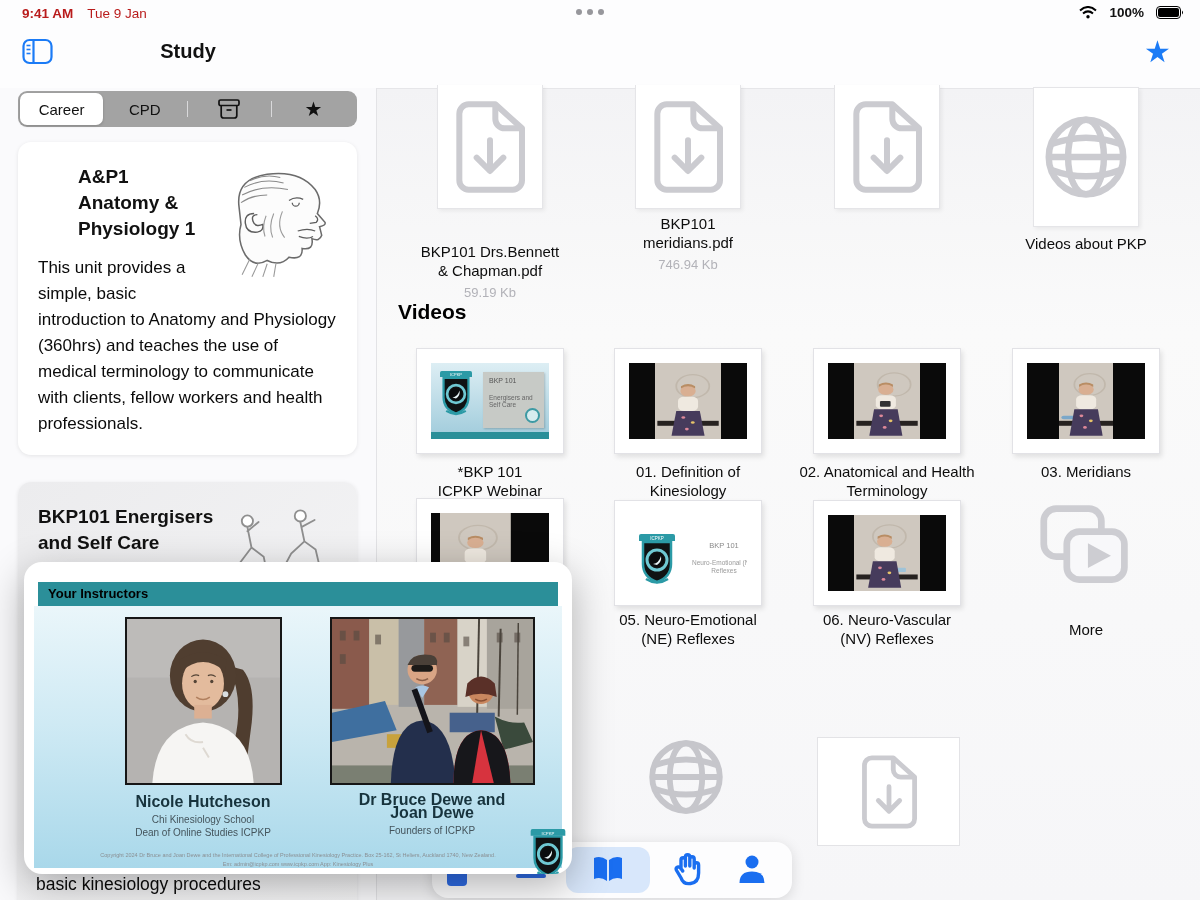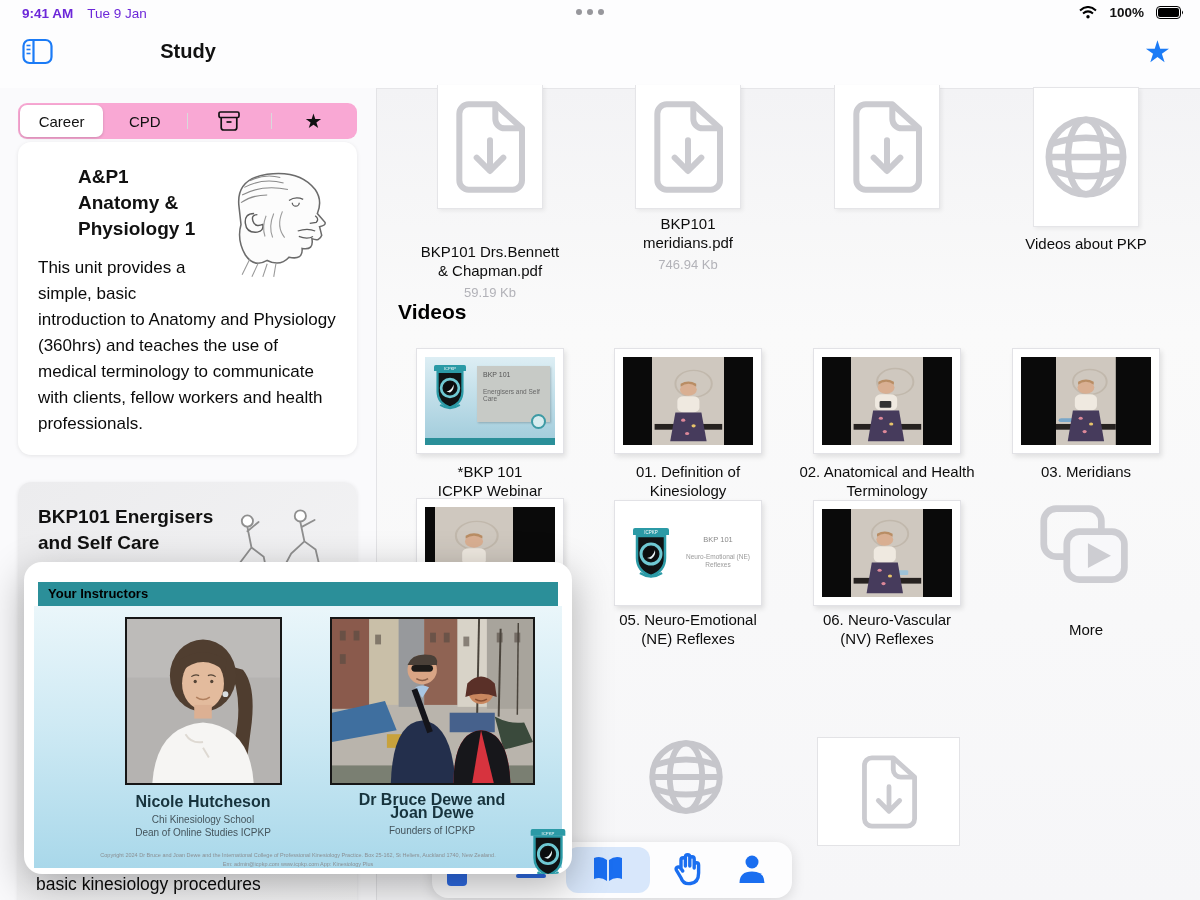--- a/index.html
+++ b/index.html
@@ -4,31 +4,31 @@
 <style>
   html,body{margin:0;padding:0;background:#e8e8ea;}
   #screen{position:relative;width:1200px;height:900px;background:#f7f7f9;overflow:hidden;
           font-family:"Liberation Sans","DejaVu Sans",sans-serif;color:#111;}
   .abs{position:absolute;}
 
   
   #topwhite{left:0;top:0;width:1200px;height:88px;background:#fdfdfe;border-bottom:1px solid #e6e6e9;}
   #sidebar{left:0;top:88px;width:376px;height:812px;background:#fafafc;border-right:1px solid #e3e3e6;}
   #mainbg{left:377px;top:89px;width:823px;height:811px;background:linear-gradient(180deg,#f3f3f5,#fafafa 30%,#f6f6f8);}
-  #statusleft{left:22px;top:6px;font-size:13.5px;font-weight:bold;color:#6d28d9;}
+  #statusleft{left:22px;top:6px;font-size:13.5px;font-weight:bold;color:#b91c1c;}
   #statusleft .date{font-weight:normal;margin-left:14px;}
   #dots{left:576px;top:9px;display:flex;gap:5px;}
   #dots i{width:6px;height:6px;border-radius:50%;background:#97979c;}
   #statusright{right:16px;top:5px;display:flex;align-items:center;gap:12px;font-size:13.5px;font-weight:bold;}
   #sidebartoggle{left:22px;top:38px;cursor:pointer;}
   #navtitle{left:0px;top:40px;width:376px;text-align:center;font-size:20px;font-weight:bold;}
   #navstar{left:1144px;top:34px;font-size:30px;color:#1b7bf6;cursor:pointer;}
 
   
-  #segmented{left:18px;top:103px;width:339px;height:36px;background:#f9a8d4;border-radius:9px;
+  #segmented{left:18px;top:91px;width:339px;height:36px;background:#a3a3a3;border-radius:9px;
              display:flex;align-items:stretch;padding:2px;box-sizing:border-box;z-index:2;}
   .seg{flex:1;display:flex;align-items:center;justify-content:center;font-size:15px;border-radius:7px;cursor:pointer;}
   .seg.sel{background:#fff;box-shadow:0 1px 3px rgba(0,0,0,.18);font-weight:500;}
   .segsep{width:1px;background:#d9d9db;margin:8px 0;}
 
   
   .card{position:absolute;left:18px;width:339px;background:#fff;border-radius:13px;
         box-shadow:0 1px 4px rgba(0,0,0,.09);box-sizing:border-box;padding:22px 20px;}
   #card1{top:142px;height:313px;}
   #card1 .ctitle{font-size:19px;font-weight:bold;line-height:26px;margin-left:40px;}
@@ -50,21 +50,21 @@
   .fsize{display:block;font-size:13px;color:#b2b2b8;margin-top:3px;}
   #fl1{left:420px;top:214px;width:140px;margin-top:28px;}
   #fl2{left:618px;top:214px;width:140px;}
   #fl3{left:817px;top:206px;width:140px;}
   #fl4{left:1006px;top:234px;width:160px;}
 
   #videosheading{left:398px;top:300px;font-size:21px;font-weight:600;color:#000;}
 
   
   .vcard{position:absolute;width:148px;height:106px;background:#fff;border:1px solid #e2e2e6;
-         box-shadow:2px 3px 5px rgba(0,0,0,.10);box-sizing:border-box;padding:8px;cursor:pointer;}
+         box-shadow:2px 3px 5px rgba(0,0,0,.10);box-sizing:border-box;padding:14px;cursor:pointer;}
   .vinner{width:100%;height:100%;position:relative;overflow:hidden;}
   .pillarbox{background:#0a0a0a;display:flex;justify-content:center;}
   .pband{height:100%;}
   .vlabel{position:absolute;text-align:center;font-size:15px;line-height:19px;color:#0d0d0d;}
   .vlabel span{display:block;}
   #vc1{left:416px;top:348px;}  #vc2{left:614px;top:348px;}
   #vc3{left:813px;top:348px;}  #vc4{left:1012px;top:348px;}
   #vc5{left:416px;top:498px;}  #vc6{left:614px;top:500px;}
   #vc7{left:813px;top:500px;}
   #vl1{left:420px;top:462px;width:140px;} #vl2{left:613px;top:462px;width:150px;}

